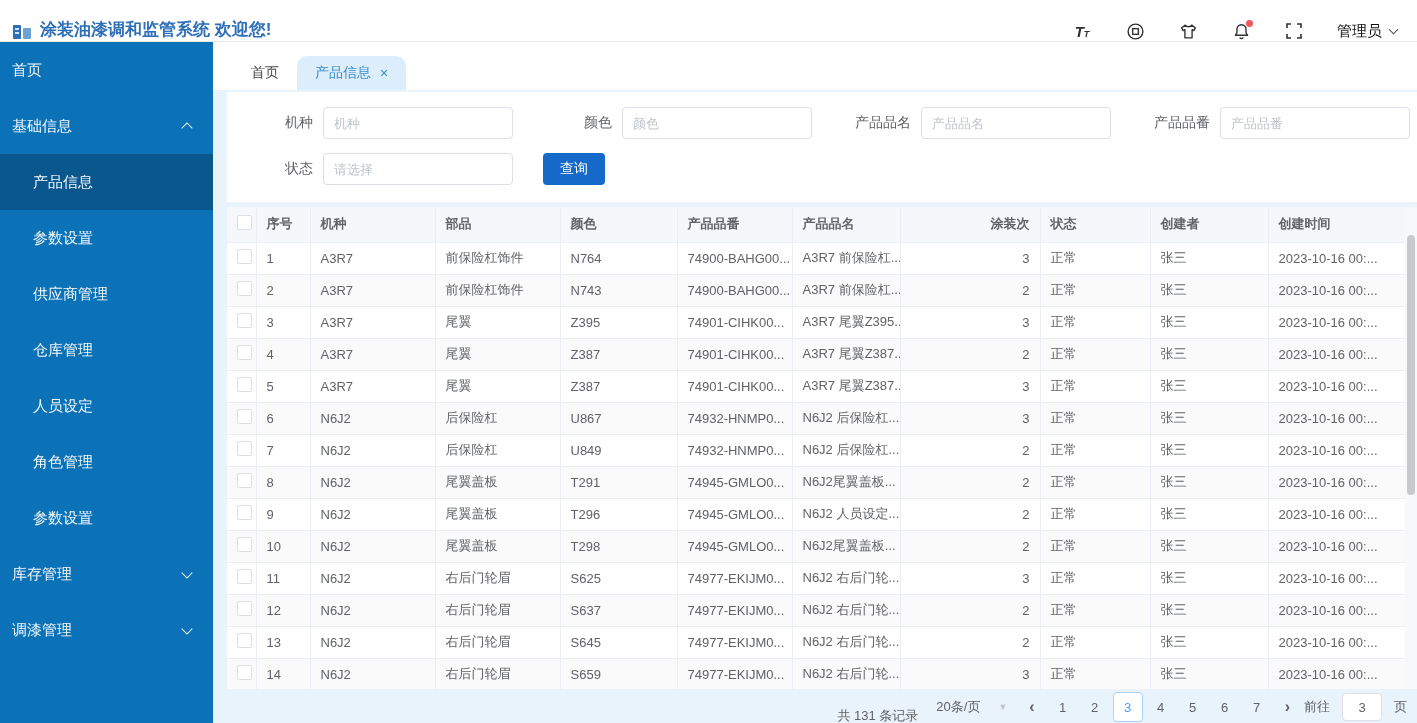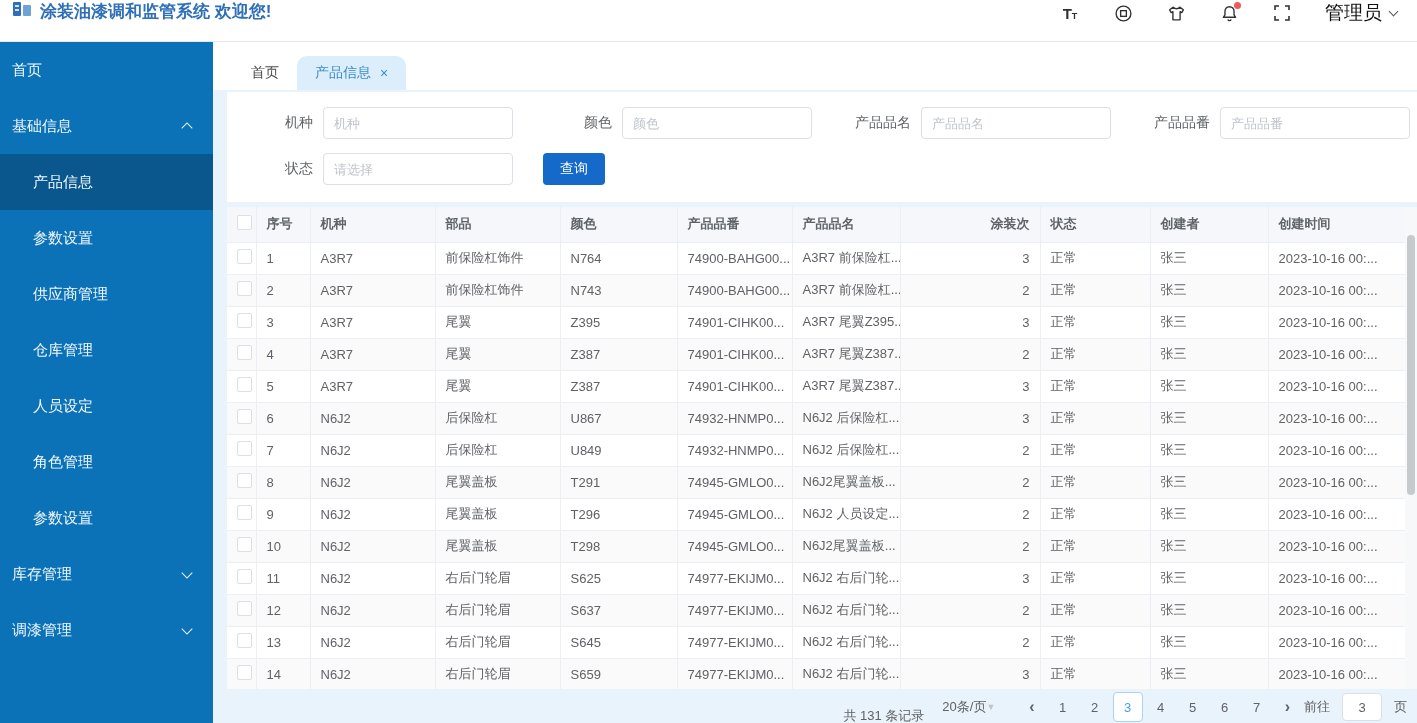--- a/index.html
+++ b/index.html
@@ -1,29 +1,29 @@
 <!DOCTYPE html>
 <html><head>
 <meta charset="utf-8">
 <style>
   html,body{margin:0;padding:0;overflow:hidden;}
   body{width:1417px;height:723px;position:relative;background:#fff;
        font-family:"Liberation Sans","DejaVu Sans",sans-serif;color:#606266;}
   
   .header{position:absolute;top:0;left:0;right:0;height:42px;background:#fff;
-          border-bottom:1px solid #e8e8e8;display:flex;align-items:flex-start;
+          border-bottom:1px solid #e8e8e8;display:flex;align-items:flex-end;
           padding:0 20px 0 12px;box-sizing:border-box;z-index:5;}
   .logo{width:20px;height:18px;flex:none;}
   .app-title{color:#2e6fb8;font-size:17px;font-weight:700;margin-left:8px;white-space:nowrap;}
   .header-right{margin-left:auto;display:flex;align-items:center;gap:33px;color:#303133;}
-  .hicon{width:20px;height:20px;display:flex;align-items:center;justify-content:center;position:relative;cursor:pointer;}
+  .hicon{width:20px;height:20px;display:flex;align-items:center;justify-content:center;position:relative;cursor:pointer;font-style:italic;}
   .font-ico{font-size:15px;font-weight:700;color:#303133;line-height:1;}
   .font-ico small{font-size:9px;font-weight:700;}
   .red-dot{position:absolute;top:-1px;right:-2px;width:7px;height:7px;border-radius:50%;background:#f0585c;}
-  .user-box{display:flex;align-items:center;gap:8px;font-size:19px;color:#111;cursor:pointer;}
+  .user-box{display:flex;align-items:center;gap:8px;font-size:15px;color:#111;cursor:pointer;}
   .chev{display:inline-block;width:7px;height:7px;border-right:1.6px solid rgba(255,255,255,.9);
         border-bottom:1.6px solid rgba(255,255,255,.9);}
   .chev.up{transform:rotate(-135deg);margin-top:4px;}
   .chev.down{transform:rotate(45deg);margin-bottom:3px;}
   .chev.dark{border-color:#555;width:6px;height:6px;}
   
   .sidebar{position:absolute;top:42px;left:0;bottom:0;width:213px;background:#0c72b7;overflow:hidden;}
   .side-item{height:56px;display:flex;align-items:center;padding:0 22px 0 12px;
              color:#f2f8fd;font-size:15px;cursor:pointer;box-sizing:border-box;}
   .side-item.sub{padding-left:33px;}
@@ -58,21 +58,21 @@
   tr.stripe td{background:#fafafa;}
   th:last-child,td:last-child{border-right:none;}
   .num-col{text-align:right;}
   .cb{width:13px;height:13px;border:1px solid #dcdfe6;border-radius:2px;background:#fff;display:inline-block;cursor:pointer;}
   .vscroll{position:absolute;top:0;right:0;width:12px;height:100%;background:#f7f8fa;}
   .vthumb{position:absolute;top:28px;left:2px;width:8px;height:260px;background:#c6c9ce;border-radius:4px;cursor:pointer;}
   
   .pager{height:34px;display:flex;align-items:center;justify-content:flex-end;gap:8px;
          padding-right:10px;font-size:13px;color:#606266;margin-top:1px;}
   .pager .total{margin-right:10px;margin-top:18px;}
-  .size-sel{display:flex;align-items:center;gap:0;cursor:pointer;margin-right:20px;}
+  .size-sel{display:flex;align-items:center;gap:18px;cursor:pointer;margin-right:8px;}
   .caret{font-size:9px;color:#c0c4cc;}
   .pg-arrow{font-size:16px;color:#606266;padding:0 6px;cursor:pointer;font-weight:700;}
   .pg-num{min-width:28px;height:28px;display:flex;align-items:center;justify-content:center;cursor:pointer;}
   .pg-num.active{color:#409eff;border:1px solid #abd3f5;border-radius:4px;background:#fff;}
   .pages{display:flex;align-items:center;gap:4px;}
   .goto-input{width:40px;height:28px;border:1px solid #dcdfe6;border-radius:4px;text-align:center;
               font-size:13px;color:#606266;box-sizing:border-box;outline:none;margin:0 4px;}
 </style>
 </head>
 <body>

